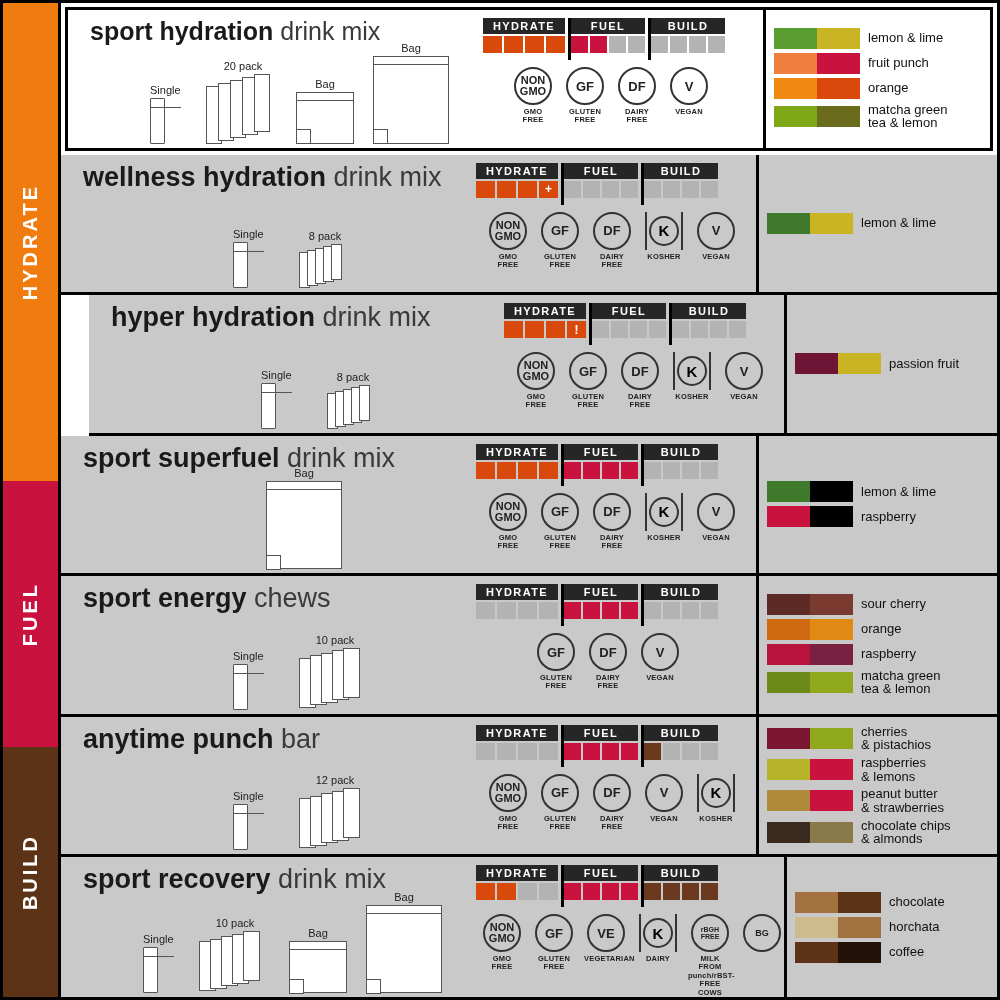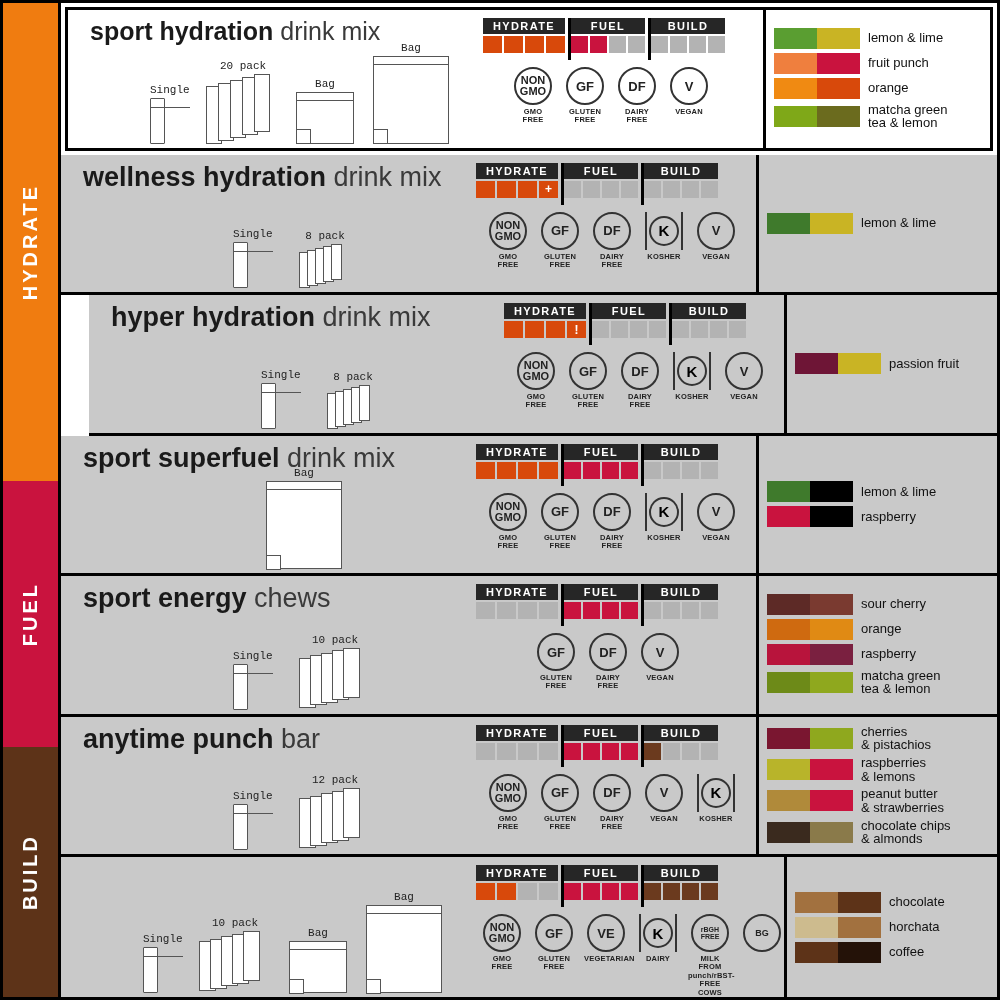--- a/index.html
+++ b/index.html
@@ -80,21 +80,20 @@
   
   .packs {
     position: absolute;
     left: 0; right: 0; bottom: 4px;
     height: 108px;
   }
   .pack {
     position: absolute;
     bottom: 0;
     text-align: center;
-    font-family: Liberation Mono, monospace;
   }
   .pack .cap {
     font-size: 11px;
     color: #222;
     margin-bottom: 2px;
     white-space: nowrap;
   }
   .featured .pack .cap { font-size: 11px; }
 
   
@@ -884,20 +883,21 @@
               <span style="background: rgb(58, 42, 30);"></span>
               <span style="background: rgb(138, 122, 74);"></span>
             </div>
             <div class="fname">chocolate chips
 &amp; almonds</div>
           </div>
         </div>
       </div>
       <div class="prow" style="flex: 1 1 0px;">
         <div class="col-name">
+          <div class="pname"><span class="b">sport recovery</span> <span class="l">drink mix</span></div>
           <div class="packs">
             <div class="pack" style="left: 82px;">
               <div class="cap">Single</div>
               <div class="shape">
                 <div class="stick"></div>
               </div>
             </div>
             <div class="pack" style="left: 138px;">
               <div class="cap">10 pack</div>
               <div class="shape">

